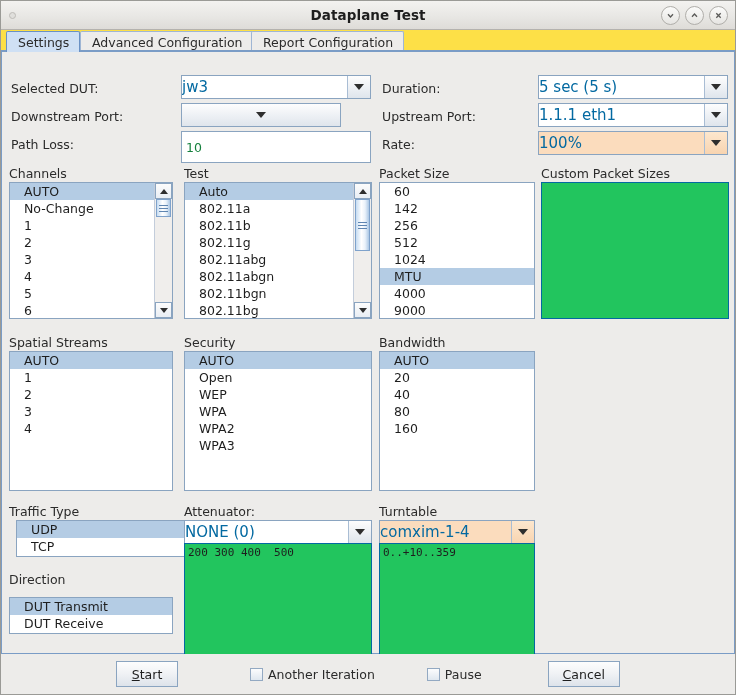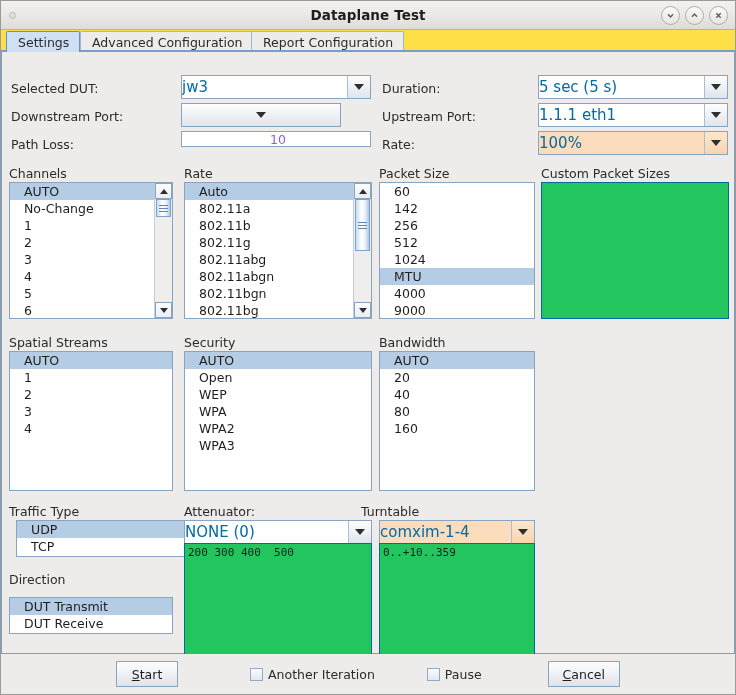--- a/index.html
+++ b/index.html
@@ -170,29 +170,28 @@
   .arrow-dn {
     width: 0; height: 0;
     border-left: 5px solid transparent;
     border-right: 5px solid transparent;
     border-top: 6px solid #2e2e2e;
   }
 
   .textfield {
     position: absolute;
     box-sizing: border-box;
-    height: 16px;
+    height: 32px;
     border: 1px solid #8aa4c0;
     background: #ffffff;
     display: flex;
     align-items: center;
     padding-left: 4px;
     font-size: 12.5px;
-    color: #8b5cf6;
-    justify-content: center;
+    color: #15803d;
   }
 
   
   .listbox {
     position: absolute;
     box-sizing: border-box;
     border: 1px solid #8aa4c0;
     background: #ffffff;
     display: flex;
     overflow: hidden;
@@ -407,21 +406,21 @@
 
     <span class="lbl" style="left:380px; top:85px;">Rate:</span>
     <div class="combo peach" style="left:536px; top:79px; width:190px;">
       <span class="cval">100%</span>
       <span class="carrow">
           <i class="arrow-dn"></i>
         </span>
     </div>
 
     <span class="grp-lbl" style="left:7px; top:114px;">Channels</span>
-    <span class="grp-lbl" style="left:182px; top:114px;">Rate</span>
+    <span class="grp-lbl" style="left:182px; top:114px;">Test</span>
     <span class="grp-lbl" style="left:377px; top:114px;">Packet Size</span>
     <span class="grp-lbl" style="left:539px; top:114px;">Custom Packet Sizes</span>
 
     <div class="listbox" style="left:7px; top:130px; width:164px; height:137px;">
       <div class="items">
         <div class="item sel">AUTO</div>
         <div class="item">No-Change</div>
         <div class="item">1</div>
         <div class="item">2</div>
         <div class="item">3</div>
@@ -548,21 +547,21 @@
     <div class="combo" style="left:182px; top:468px; width:188px;">
       <span class="cval">NONE (0)</span>
       <span class="carrow">
           <i class="arrow-dn"></i>
         </span>
     </div>
     <div class="panel" style="left:182px; top:491px; width:188px; height:126px;">
       <div class="mono-text">200 300 400  500</div>
     </div>
 
-    <span class="grp-lbl" style="left:359px; top:452px;">Turntable</span>
+    <span class="grp-lbl" style="left:377px; top:452px;">Turntable</span>
     <div class="combo peach" style="left:377px; top:468px; width:156px;">
       <span class="cval">comxim-1-4</span>
       <span class="carrow">
           <i class="arrow-dn"></i>
         </span>
     </div>
     <div class="panel" style="left:377px; top:491px; width:156px; height:126px;">
       <div class="mono-text">0..+10..359</div>
     </div>
 

